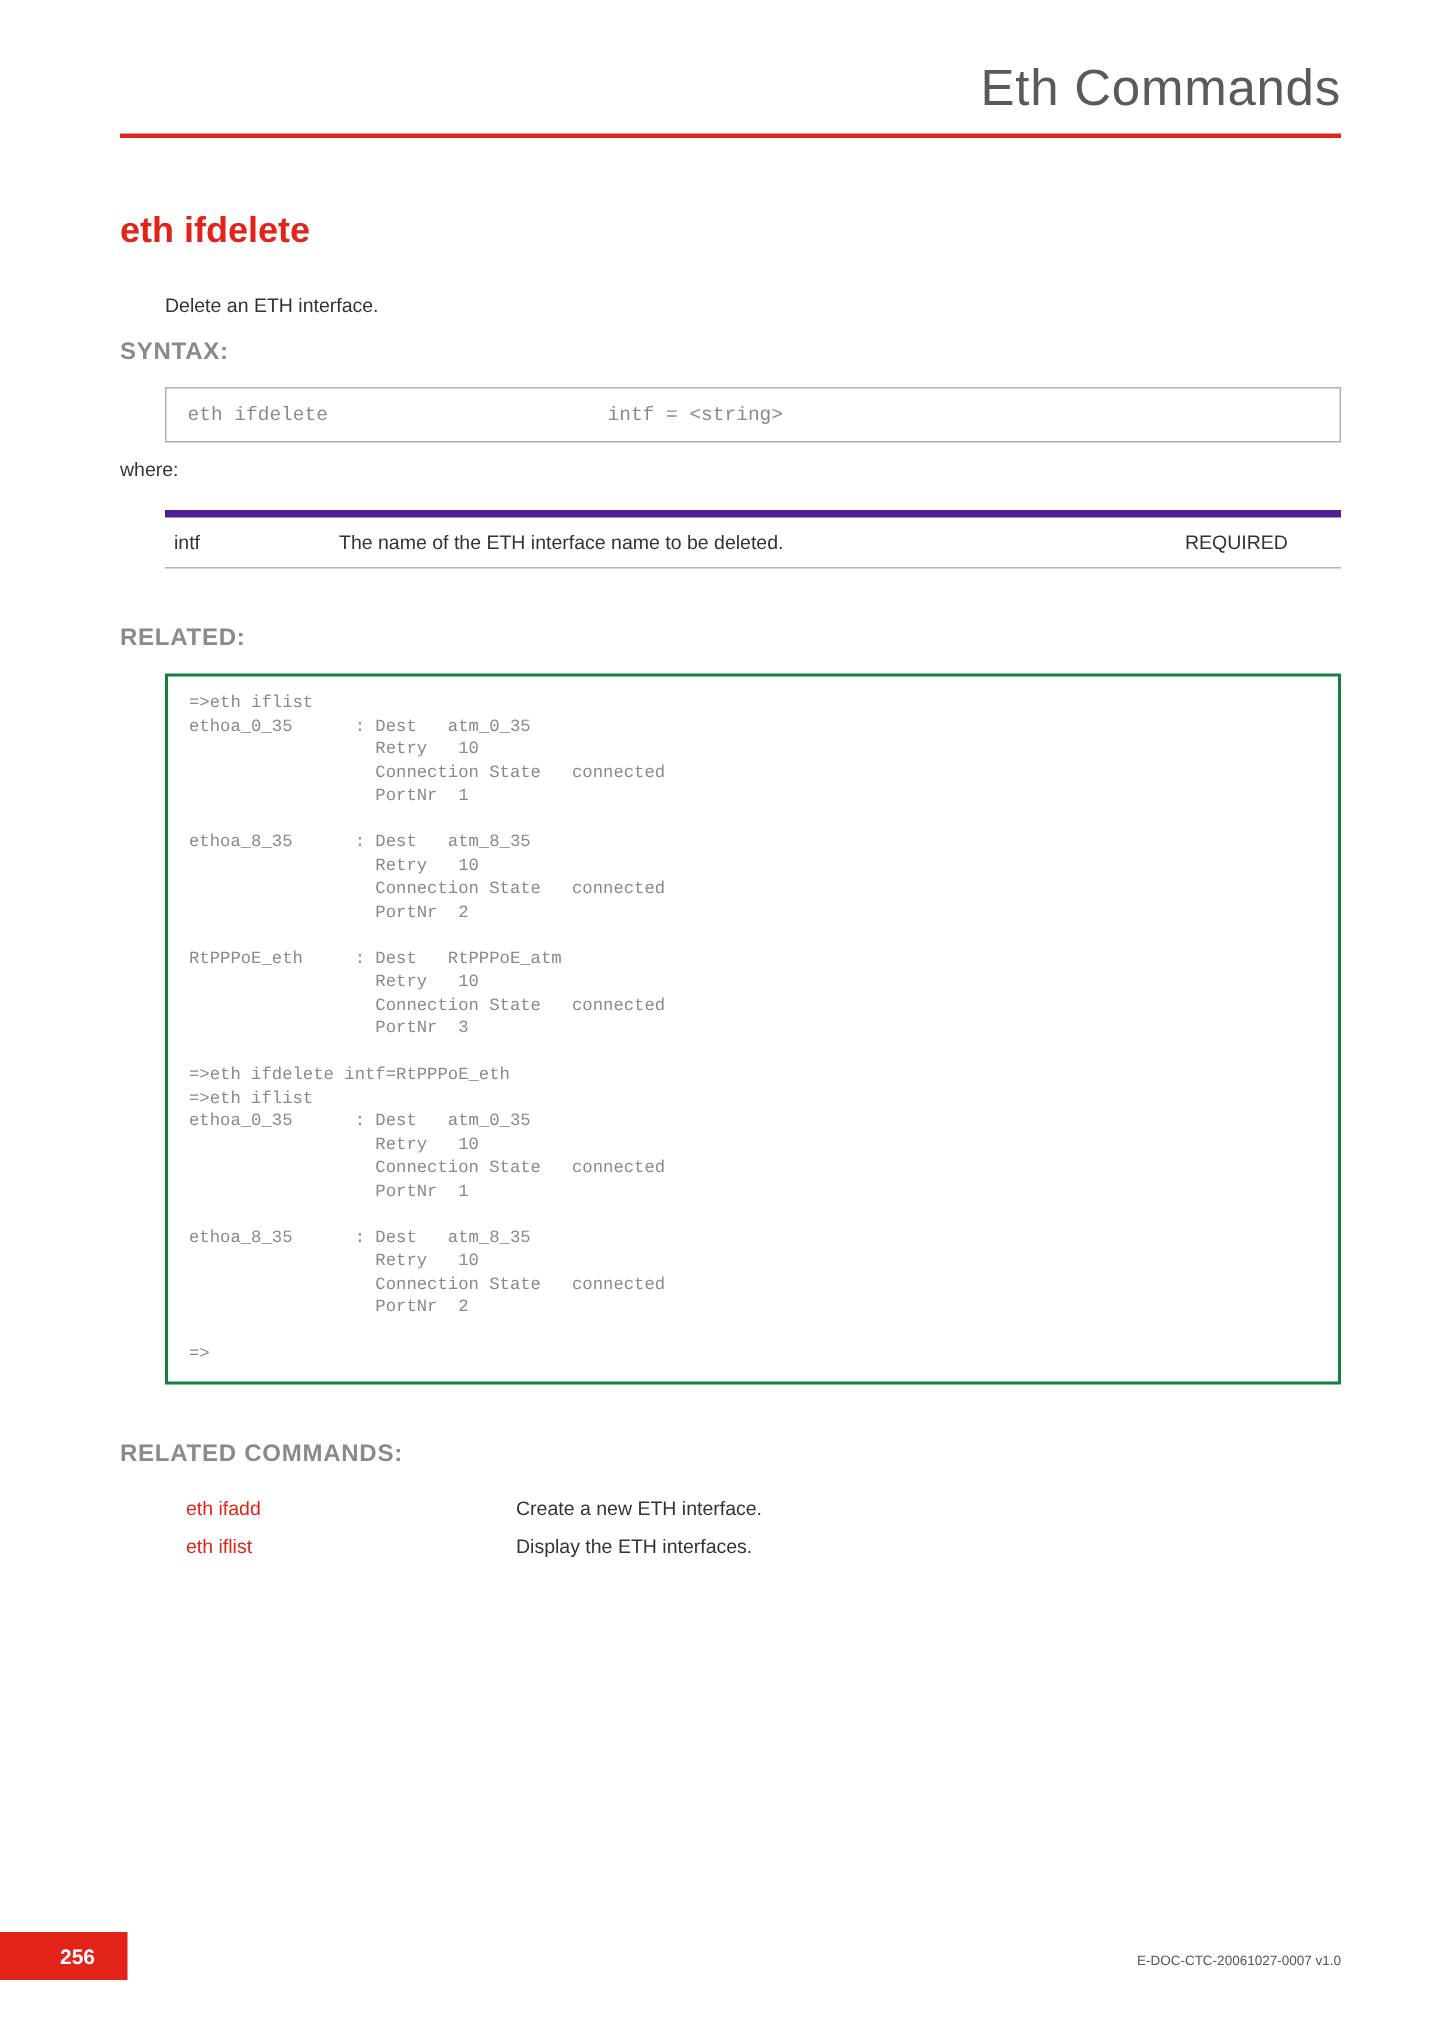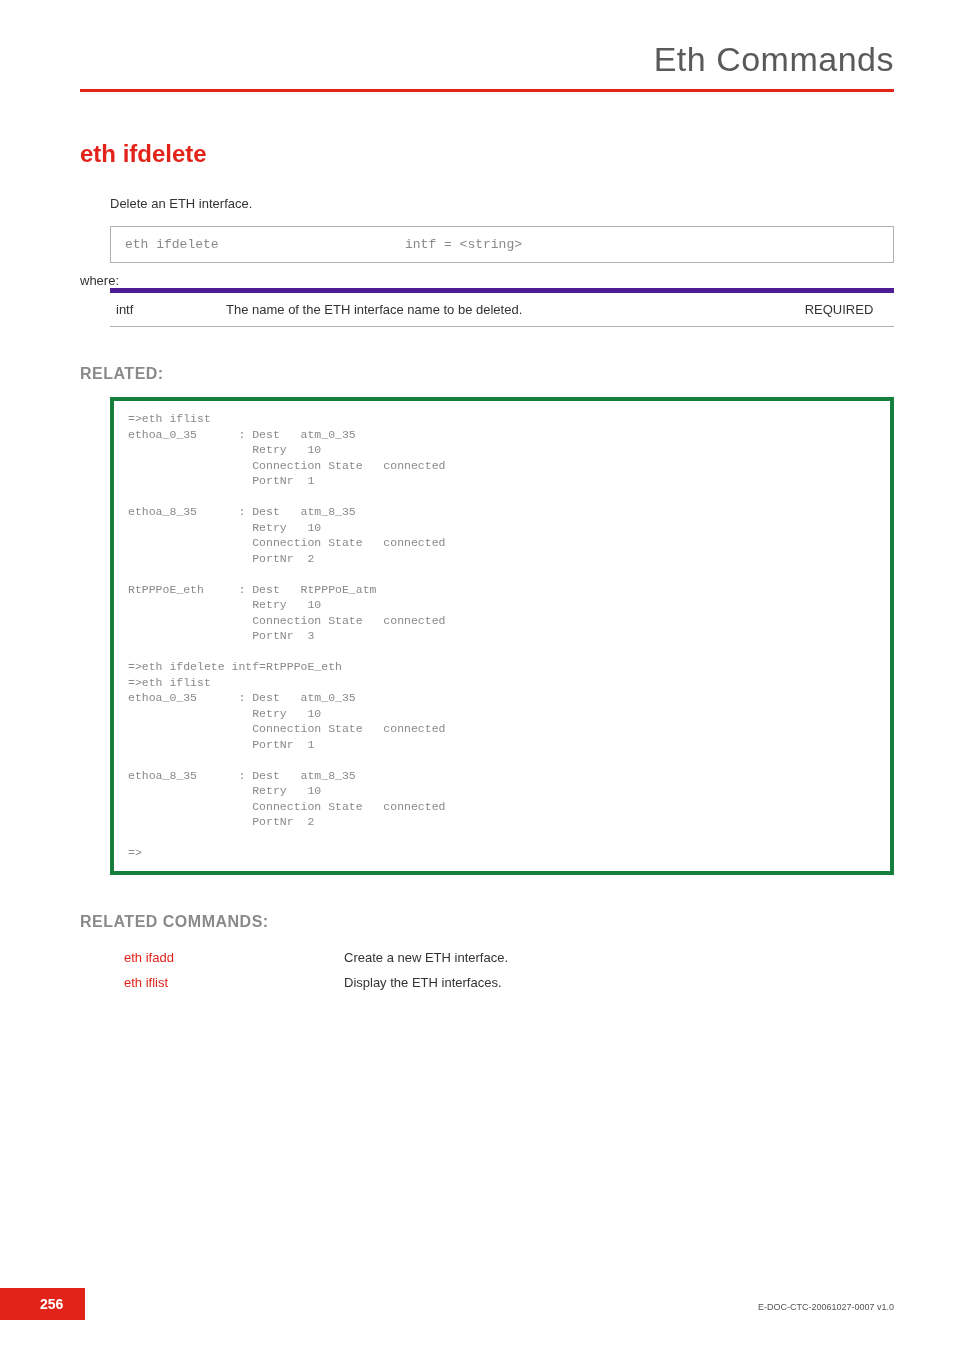--- a/index.html
+++ b/index.html
@@ -61,39 +61,39 @@
     width: 280px;
   }
   .syntax-param {
     font-family: "Courier New", monospace;
     font-size: 13px;
     color: #8a8a8a;
   }
   .where {
     font-size: 13px;
     margin-left: 0;
-    margin-bottom: 0;
+    margin-bottom: 20px;
   }
   .param-table {
     margin-left: 30px;
     border-collapse: collapse;
     width: calc(100% - 30px);
     margin-bottom: 38px;
   }
   .param-table td {
     border-top: 5px solid #4c1d95;
     border-bottom: 1px solid #b0b0b0;
     padding: 9px 6px;
     font-size: 13px;
     vertical-align: top;
   }
   .param-table td.pname { width: 110px; }
-  .param-table td.preq { text-align: center; width: 110px; }
+  .param-table td.preq { text-align: left; width: 110px; }
   .example-box {
-    border: 4px solid #15803d;
+    border: 2px solid #15803d;
     margin-left: 30px;
     padding: 10px 14px 10px 14px;
     margin-bottom: 38px;
   }
   .example-box pre {
     font-family: "Courier New", monospace;
     font-size: 11.5px;
     color: #8a8a8a;
     line-height: 1.35;
     white-space: pre;
@@ -138,20 +138,21 @@
 </head>
 <body>
 
 <div class="page">
   <div class="chapter-title">Eth Commands</div>
   <div class="title-rule"></div>
 
   <div class="cmd-title">eth ifdelete</div>
   <div class="desc">Delete an ETH interface.</div>
 
+  <div class="section-h">SYNTAX:</div>
   <div class="syntax-box">
     <span class="syntax-cmd">eth ifdelete</span>
     <span class="syntax-param">intf = &lt;string&gt;</span>
   </div>
   <div class="where">where:</div>
   <table class="param-table">
     <tbody>
         <tr>
       <td class="pname">intf</td>
       <td>The name of the ETH interface name to be deleted.</td>

